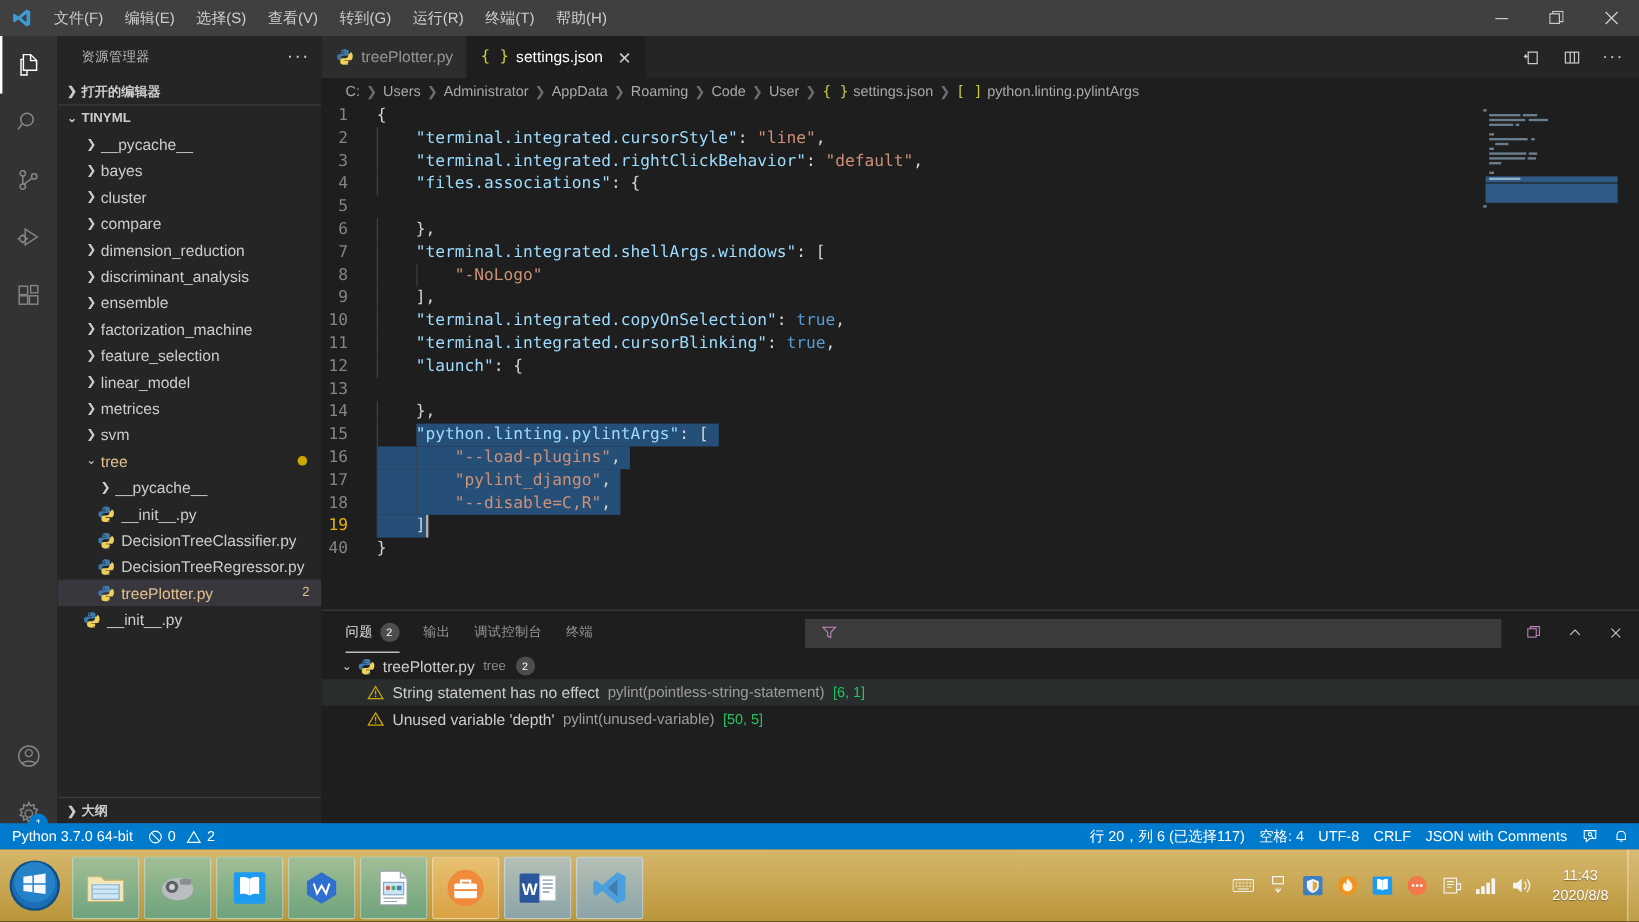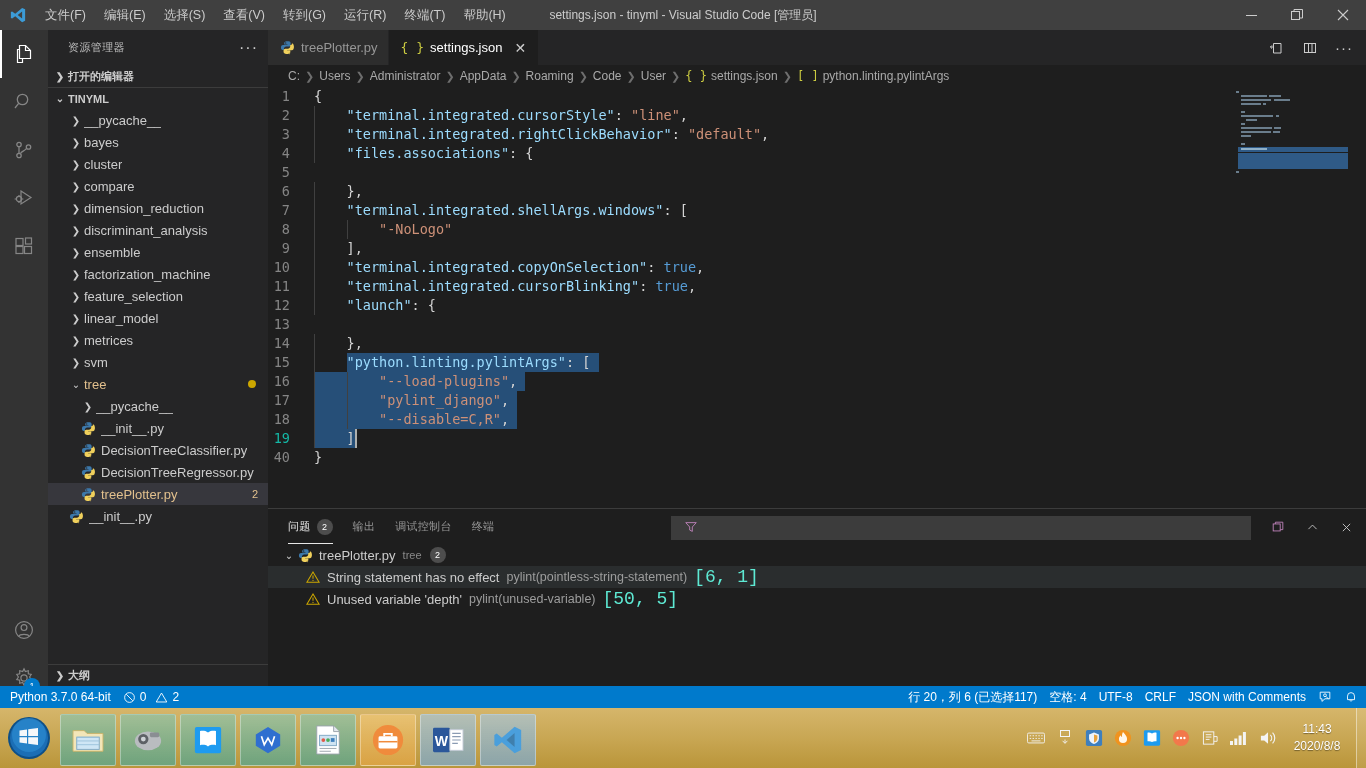--- a/index.html
+++ b/index.html
@@ -113,21 +113,21 @@
   
   #code-area { position: relative; height: 415px; background: #1e1e1e; overflow: hidden; }
   .code-line {
     height: 19px; line-height: 19px; display: flex;
     font-family: "DejaVu Sans Mono", monospace; font-size: 13.5px; white-space: pre;
   }
   .lineno {
     width: 46px; text-align: right; padding-right: 24px; color: #858585;
     font-family: "DejaVu Sans Mono", monospace; font-size: 13.5px; flex: none;
   }
-  .lineno.cur { color: #14b8a6; }
+  .lineno.cur { color: #eab308; }
   .code-text { position: relative; }
   .k-key { color: #9cdcfe; }
   .k-str { color: #ce9178; }
   .k-punc { color: #d4d4d4; }
   .k-bool { color: #569cd6; }
   .sel { background: #264f78; }
   #minimap { position: absolute; right: 14px; top: 0; width: 120px; height: 415px; }
   #mm-slider { position: absolute; right: 0; top: 0; width: 14px; height: 415px; }
 
   
@@ -162,21 +162,21 @@
     margin-left: 8px; background: #4d4d4d; color: #fff; border-radius: 9px; font-size: 9px;
     min-width: 16px; height: 16px; display: inline-flex; align-items: center; justify-content: center; padding: 0 5px;
   }
   .prob-row {
     height: 22px; display: flex; align-items: center; padding-left: 38px;
     font-size: 13px; color: #cccccc; cursor: pointer;
   }
   .prob-row.highlight { background: #2a2d2e; }
   .prob-row .warn-ico { margin-right: 7px; display: inline-flex; }
   .prob-row .src { color: #9d9d9d; margin-left: 7px; font-size: 12.5px; }
-  .prob-row .pos { color: #5eead4; margin-left: 7px; font-size: 18px; font-family: Liberation Mono, monospace; }
+  .prob-row .pos { color: #22c55e; margin-left: 7px; font-size: 12px; }
 
   
   #statusbar {
     position: absolute; left: 0; bottom: 60px; width: 1366px; height: 22px;
     background: #007acc; color: #ffffff; font-size: 12px; display: flex; align-items: center;
   }
   .sb-item { height: 22px; display: flex; align-items: center; padding: 0 6px; cursor: pointer; white-space: nowrap; gap: 4px; }
   #sb-right { margin-left: auto; display: flex; align-items: center; padding-right: 2px; }
 
   
@@ -229,21 +229,20 @@
     <div class="menu-items">
       <div class="menu-item">文件(F)</div>
       <div class="menu-item">编辑(E)</div>
       <div class="menu-item">选择(S)</div>
       <div class="menu-item">查看(V)</div>
       <div class="menu-item">转到(G)</div>
       <div class="menu-item">运行(R)</div>
       <div class="menu-item">终端(T)</div>
       <div class="menu-item">帮助(H)</div>
     </div>
-    <div id="window-title">settings.json - tinyml - Visual Studio Code [管理员]</div>
     <div id="window-controls">
       <div class="wc">
         <svg width="11" height="11" viewBox="0 0 11 11">
             <rect x="0" y="5" width="11" height="1" fill="#cccccc"></rect>
           </svg>
       </div>
       <div class="wc">
         <svg width="12" height="12" viewBox="0 0 12 12">
           <rect x="0.5" y="2.5" width="8" height="8" fill="none" stroke="#cccccc" stroke-width="1"></rect>
           <path d="M3 2.5 V0.5 H11.5 V9 H9" fill="none" stroke="#cccccc" stroke-width="1"></path>

